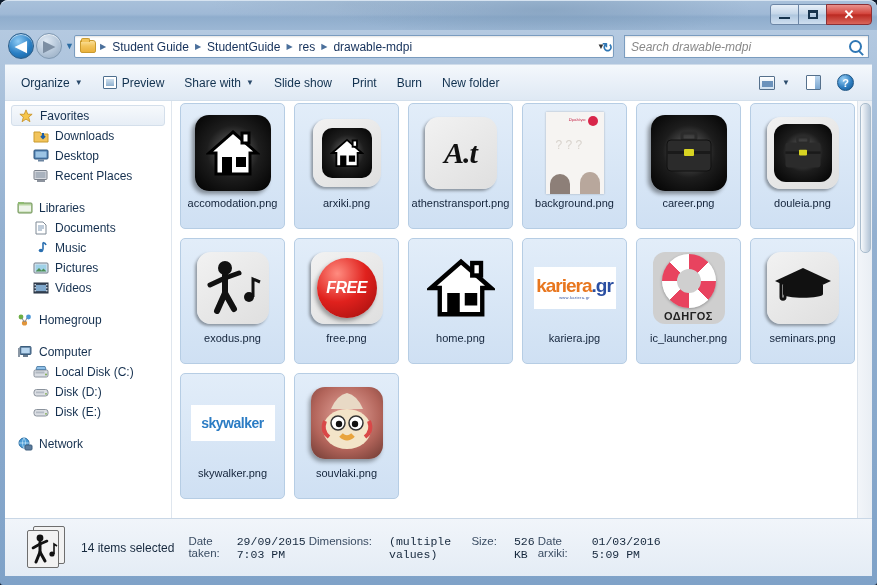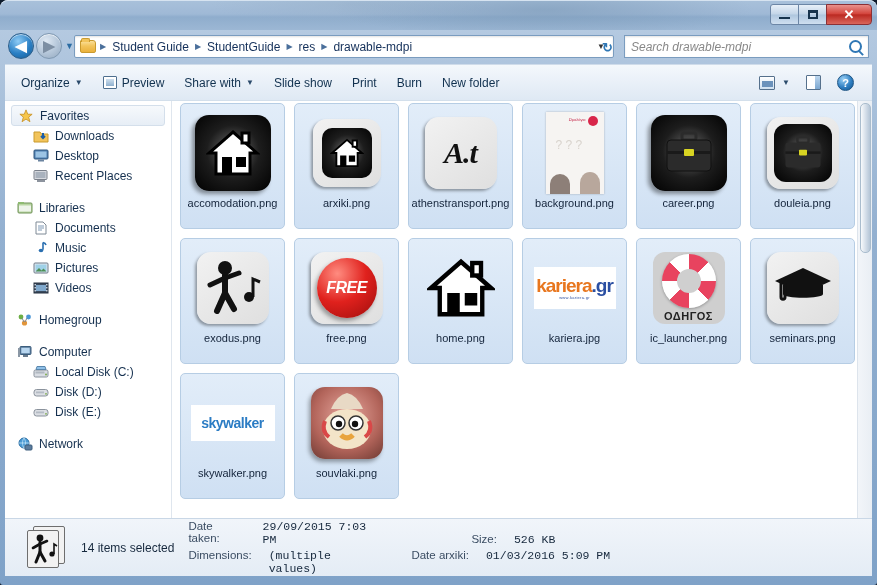--- a/index.html
+++ b/index.html
@@ -212,21 +212,21 @@
     border-top: 1px solid #c9d7e6;
     display: flex; align-items: center; padding: 0 0 0 22px; gap: 14px;
   }
   .statico{
     width:40px;height:44px;position:relative;flex:0 0 auto;
   }
   .statico .sq1,.statico .sq2{position:absolute;background:#f2f2f2;border:1px solid #6e6e6e;border-radius:2px;}
   .statico .sq1{left:6px;top:0;width:32px;height:38px;}
   .statico .sq2{left:0;top:4px;width:32px;height:38px;}
   .statfields { display: flex; align-items: center; font-size: 11.5px; color: #20334a; }
-  .sf-col { display: flex; flex-direction: column; gap: 3px; }
+  .sf-col { display: flex; flex-direction: row; gap: 3px; }
   .sf-row { display: flex; }
   .sf-lab { color: #3b4d63; }
   .sf-val { color: #16283d; margin-left: 17px; font-family: Liberation Mono, monospace; }
   .sel-count { font-size: 12px; color: #16283d; white-space: nowrap; }
   .col-a { width: 195px; }
   .col-b { width: 260px; }
 </style>
 </head>
 <body>
 

